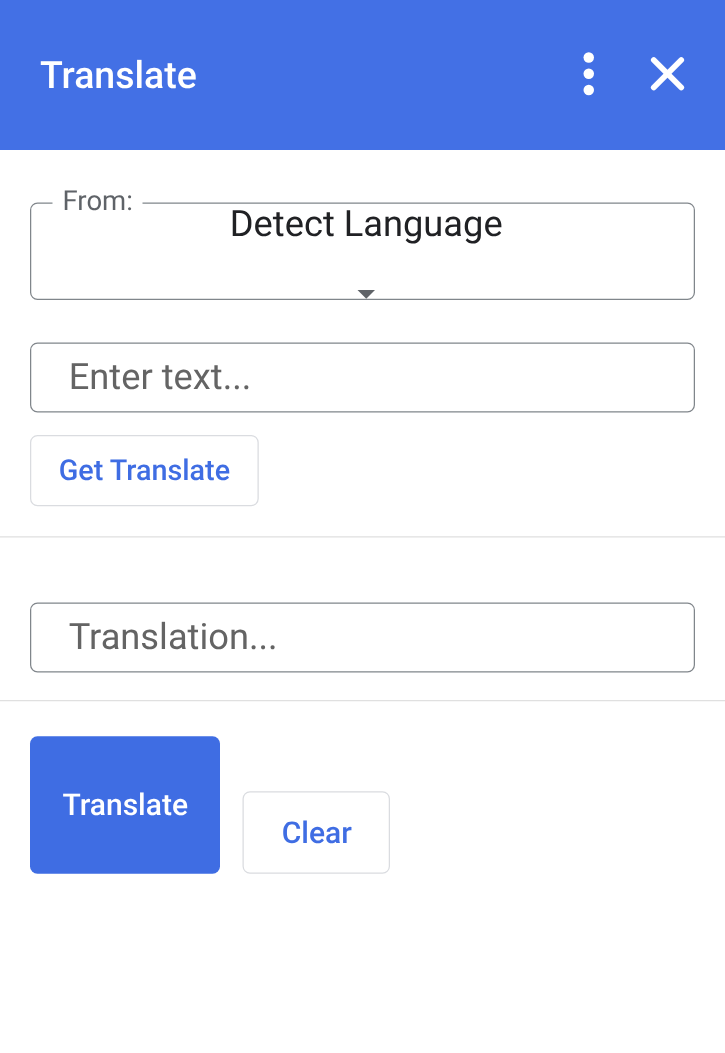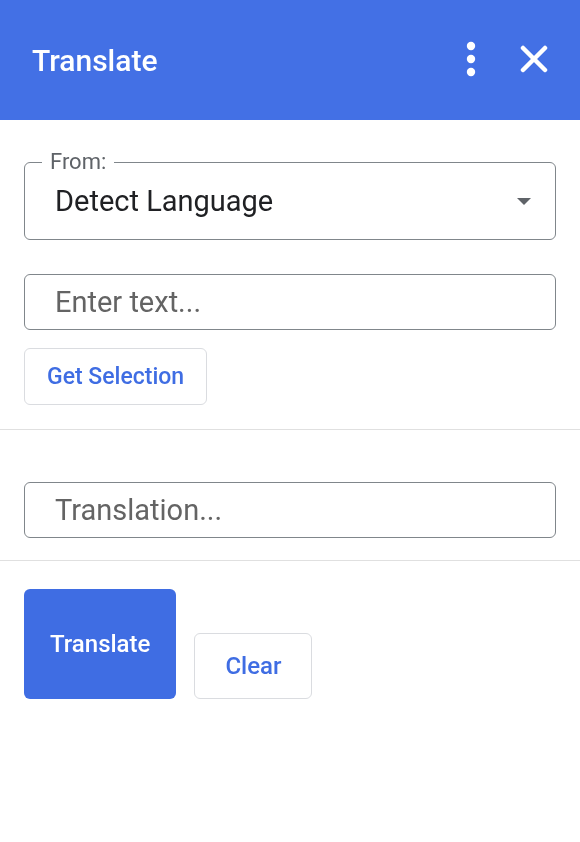--- a/index.html
+++ b/index.html
@@ -61,20 +61,21 @@
     .select-box {
       width: 100%;
       height: 78px;
       border: 1px solid #80868b;
       border-radius: 6px;
       display: flex;
       align-items: center;
       justify-content: space-between;
       padding: 0 24px 0 30px;
       cursor: pointer;
+      flex-direction: column;
     }
     .select-value {
       font-size: 29px;
       color: #202124;
     }
     .dropdown-arrow {
       width: 0;
       height: 0;
       border-left: 7px solid transparent;
       border-right: 7px solid transparent;
@@ -173,21 +174,21 @@
   <div class="field-wrapper">
     <div class="field-label">From:</div>
     <div class="select-box">
       <span class="select-value">Detect Language</span>
       <span class="dropdown-arrow"></span>
     </div>
   </div>
 
   <input type="text" class="text-input" placeholder="Enter text..." style="">
 
-  <button class="outline-btn">Get Selection</button>
+  <button class="outline-btn">Get Translate</button>
 </div>
 
 <div class="divider"></div>
 
 <div class="section to-section">
 
   <input type="text" class="text-input" placeholder="Translation..." style="">
 </div>
 
 <div class="divider" style="margin-top:22px;"></div>

